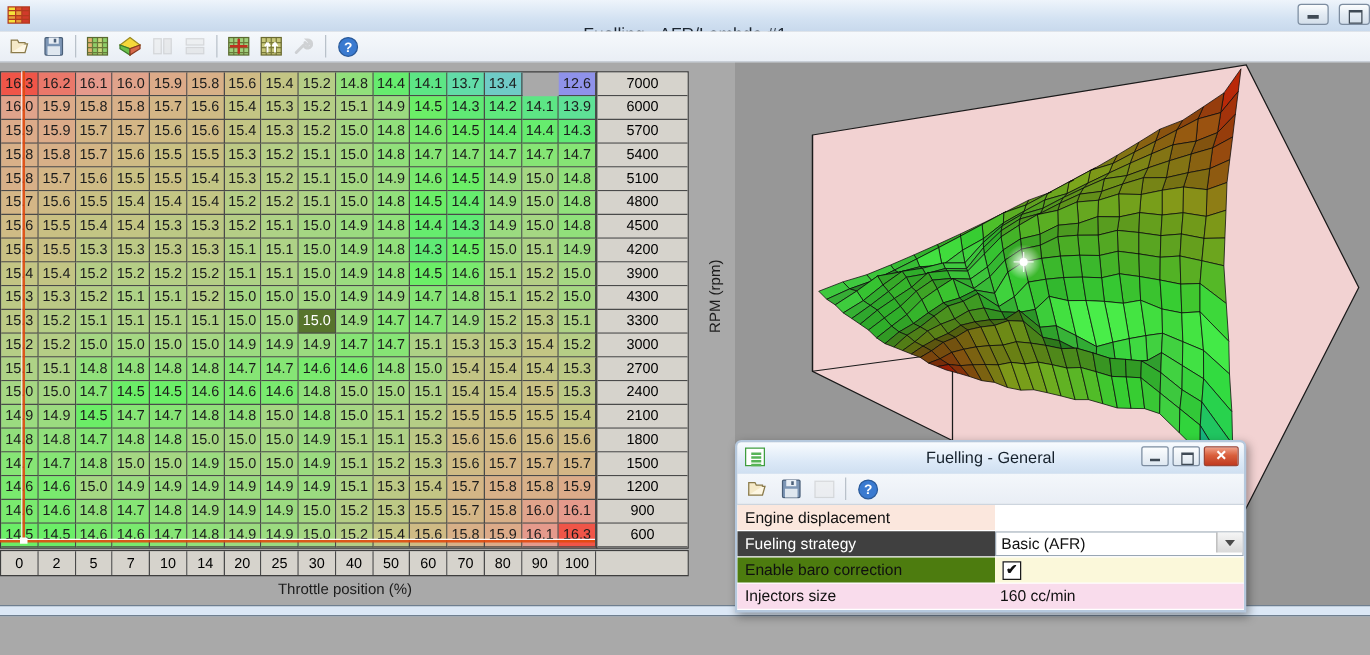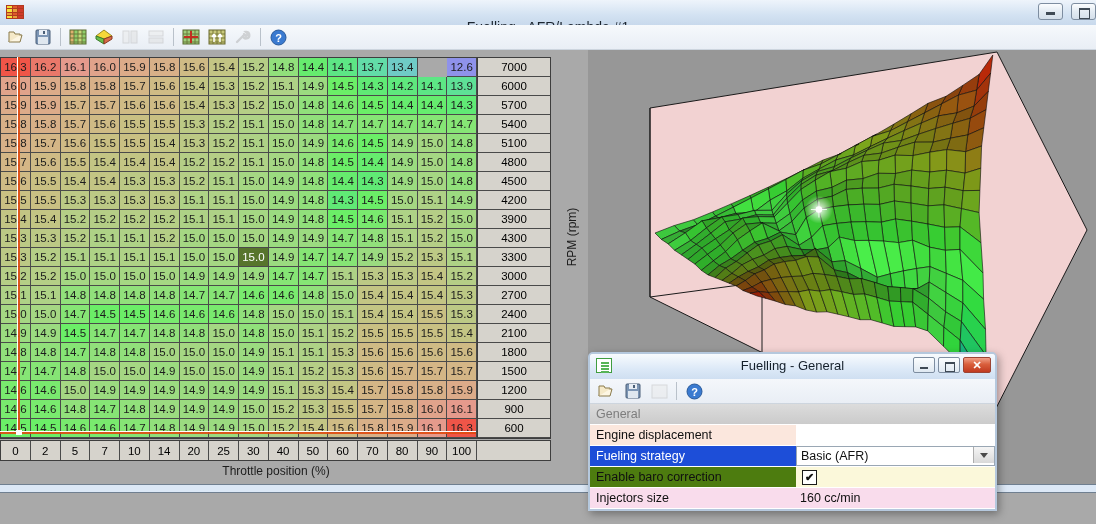--- a/index.html
+++ b/index.html
@@ -995,26 +995,25 @@
       </div>
       <div class="tsep"></div>
       <div class="tbtn">
         <svg width="17" height="17">
           <circle cx="8.5" cy="8.5" r="7.5" fill="#3a7ad0" stroke="#2a5a9a"></circle>
           <text x="8.5" y="12.5" text-anchor="middle" font-size="11" font-weight="bold" fill="#fff" font-family="Liberation Sans,sans-serif">?</text>
         </svg>
       </div>
     </div>
   <div class="dlg-grid" id="dlg-grid">
-    <div class="dlg-section">General</div>
   <div class="dlg-row">
         <div class="dlg-label" style="background: rgb(251, 231, 221);">Engine displacement</div>
       </div>
       <div class="dlg-row">
-        <div class="dlg-label" style="background: #1d4ed8; color: rgb(255, 255, 255);">Fueling strategy</div>
+        <div class="dlg-label" style="background: #404040; color: rgb(255, 255, 255);">Fueling strategy</div>
         <div class="dlg-value" style="background: rgb(255, 255, 255); padding: 0px;">
           <div class="combo">Basic (AFR)<div class="combo-btn"></div></div>
         </div>
       </div>
       <div class="dlg-row">
         <div class="dlg-label" style="background: #4d7c0f;">Enable baro correction</div>
         <div class="dlg-value" style="background: rgb(251, 248, 218);">
           <div class="checkbox">✔</div>
         </div>
       </div>

